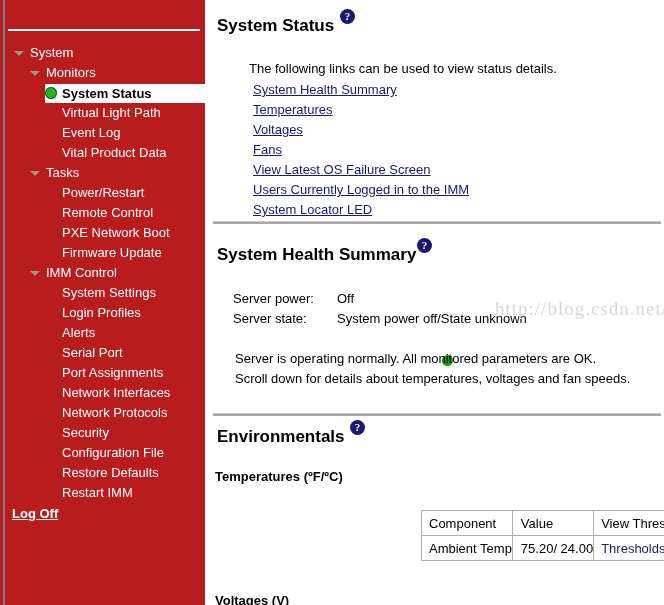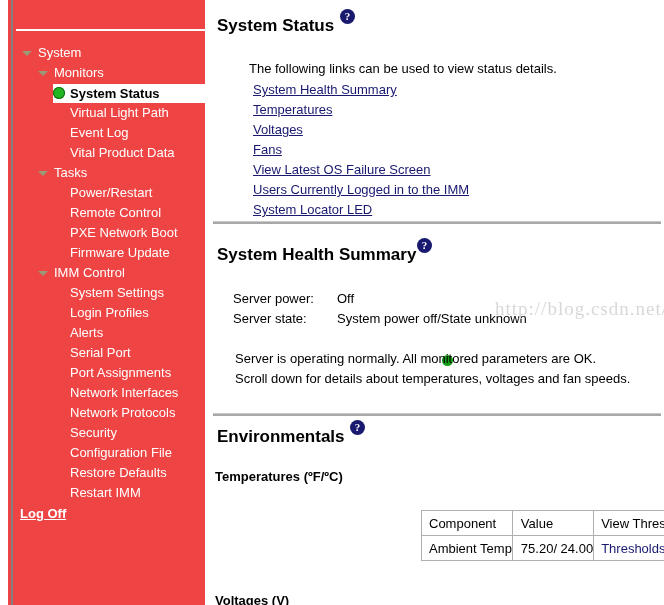--- a/index.html
+++ b/index.html
@@ -14,23 +14,22 @@
     font-family: "Liberation Sans", sans-serif;
     position: relative;
   }
 
   
   #sidebar {
     position: absolute;
     left: 0; top: 0;
     width: 226px;
     height: 605px;
-    background: #ef4444;
+    background: #b91c1c;
     overflow: hidden;
-    margin-left: 8px;
   }
   #sidebar-left-rule {
     position: absolute;
     left: 3px; top: 0;
     width: 2px; height: 605px;
     background: #808080;
   }
   #sidebar-top-rule {
     position: absolute;
     left: 8px; top: 29px;

